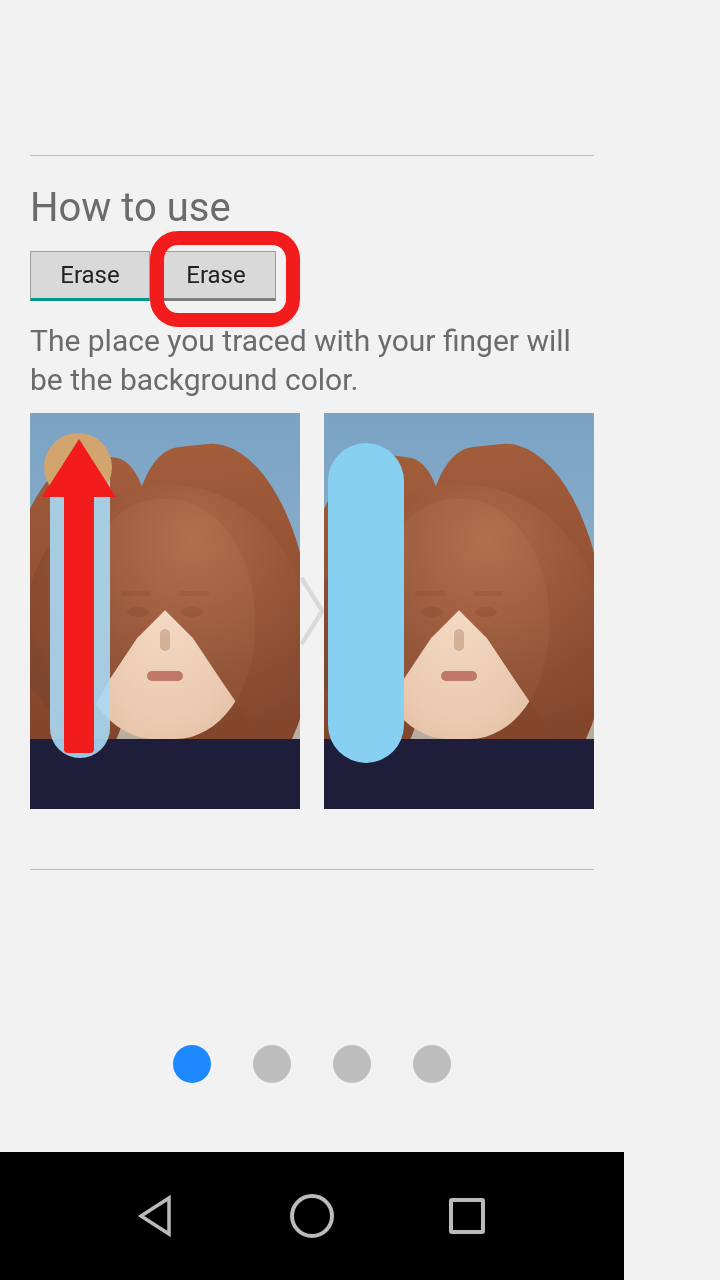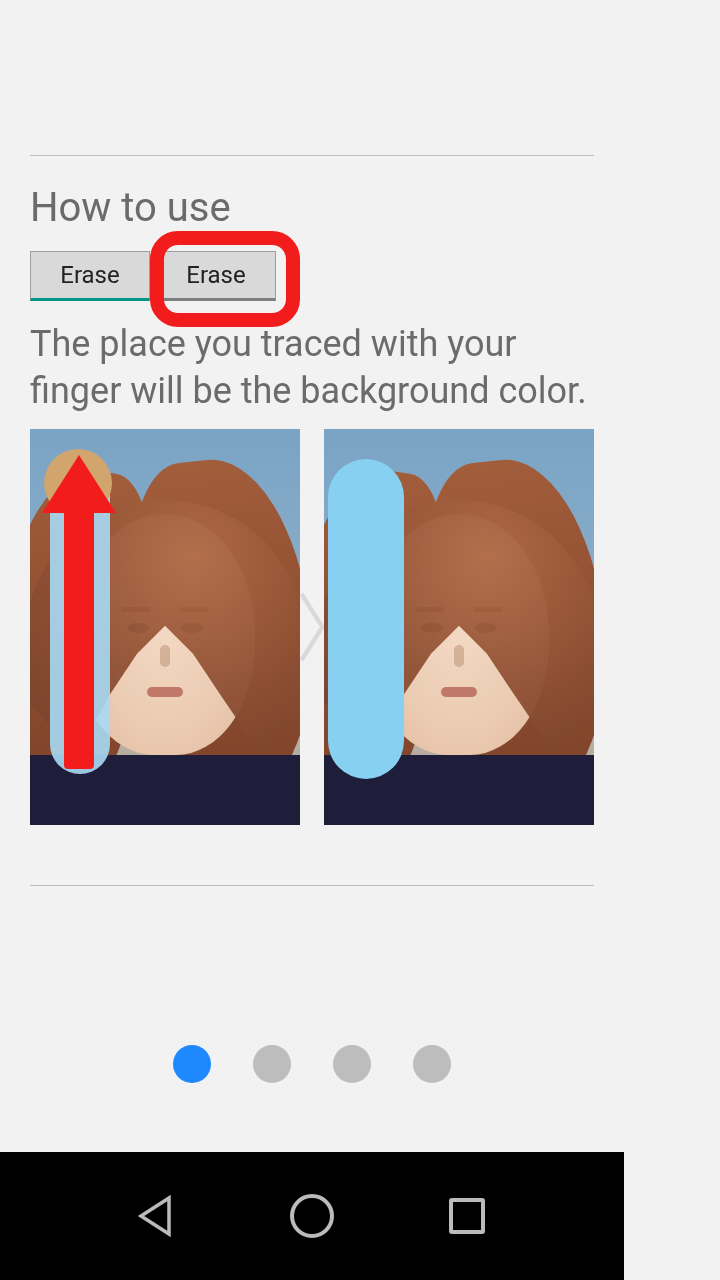--- a/index.html
+++ b/index.html
@@ -21,21 +21,21 @@
   .tab.active { border-bottom: 3px solid #009688; }
   .tab.inactive { border-bottom: 3px solid #7d7d7d; }
   .highlight-ring {
     position: absolute;
     border: 14px solid #f21c1c;
     border-radius: 28px;
     width: 150px; height: 96px;
     left: 120px; top: -20px;
     pointer-events: none;
   }
-  .description { font-size: 36px; color: #6b6b6b; line-height: 1.3; margin-bottom: 14px; }
+  .description { font-size: 30px; color: #6b6b6b; line-height: 1.3; margin-bottom: 14px; }
   .images-row { display: flex; align-items: center; justify-content: space-between; }
   .img-box {
     width: 310px; height: 396px; position: relative; overflow: hidden;
     background: linear-gradient(180deg, #7aa3c4 0%, #8fb1cc 55%, #c2b8a8 70%, #a39c94 100%);
   }
   .face {
     position: absolute;
     left: 50%; top: 52%; transform: translate(-50%, -50%);
     width: 180px; height: 240px;
     background: radial-gradient(ellipse at 50% 35%, #f5dcc8 0%, #ebcbb2 60%, #deb99e 100%);

